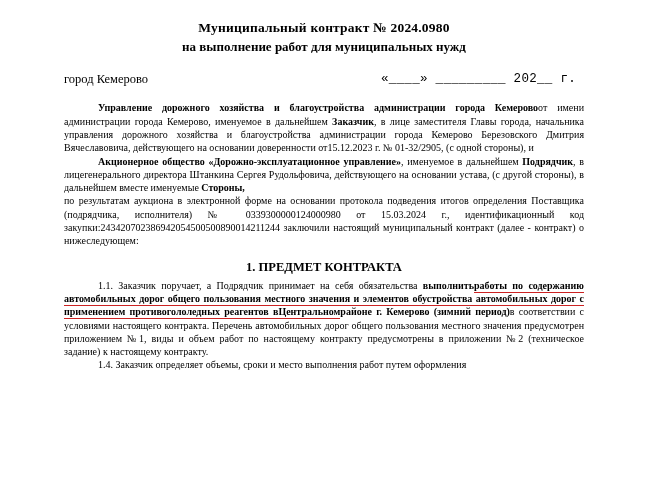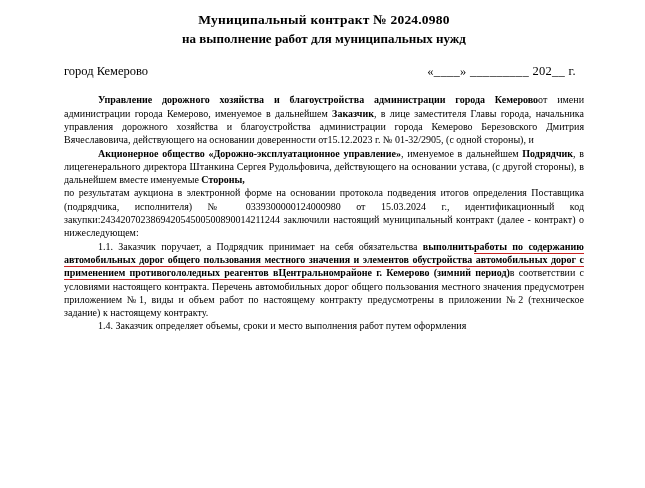--- a/index.html
+++ b/index.html
@@ -17,21 +17,21 @@
   .page {
     position: relative;
     width: 645px;
     height: 488px;
     padding: 0;
     box-sizing: border-box;
   }
   .doc {
     position: absolute;
     left: 64px;
-    top: 10px;
+    top: 18px;
     width: 520px;
   }
   .title-block {
     text-align: center;
     font-weight: bold;
     font-size: 13.5px;
     line-height: 1.45;
   }
   .title-line1 {
     letter-spacing: 0.2px;
@@ -46,20 +46,21 @@
     margin-top: 16px;
     font-size: 12.5px;
   }
   .city-row .city {
     padding-left: 0px;
   }
   .city-row .date {
     padding-right: 8px;
     white-space: nowrap;
     letter-spacing: 0.3px;
+    font-family: Liberation Mono, monospace;
   }
   p.body {
     margin: 0;
     text-align: justify;
     text-justify: inter-word;
     font-size: 10px;
     line-height: 1.33;
     text-indent: 0;
   }
   p.first {
@@ -98,19 +99,20 @@
       <span class="city">город Кемерово</span>
       <span class="date">«____» _________ 202__ г.</span>
     </div>
 
     <p class="body first"><span class="ind"></span><span class="b">Управление дорожного хозяйства и благоустройства администрации города Кемерово</span><span>от имени администрации города Кемерово, именуемое в дальнейшем </span><span class="b">Заказчик</span><span>, в лице заместителя Главы города, начальника управления дорожного хозяйства и благоустройства администрации города Кемерово Березовского Дмитрия Вячеславовича, действующего на основании доверенности от</span><span>15.12.2023 г. № 01-32/2905, (с одной стороны), и</span></p>
 
     <p class="body para-gap"><span class="ind"></span><span class="b">Акционерное общество «Дорожно-эксплуатационное управление»</span><span>, именуемое в дальнейшем </span><span class="b">Подрядчик</span><span>, в лице</span><span>генерального директора Штанкина Сергея Рудольфовича, действующего на основании устава, (с другой стороны), в дальнейшем вместе именуемые </span><span class="b">Стороны,</span></p>
 
     <p class="body"><span>по результатам аукциона в электронной форме на основании протокола подведения итогов определения Поставщика (подрядчика, исполнителя) № 0339300000124000980 от 15.03.2024 г., идентификационный код закупки:</span><span>243420702386942054500500890014211244 заключили настоящий муниципальный контракт (далее - контракт) о нижеследующем:</span></p>
 
+    <div class="section-title">1. ПРЕДМЕТ КОНТРАКТА</div>
 
     <p class="body"><span class="ind"></span><span>1.1. Заказчик поручает, а Подрядчик принимает на себя обязательства </span><span class="b">выполнить</span><span class="b underline-red">работы по содержанию автомобильных дорог общего пользования местного значения и элементов обустройства автомобильных дорог с применением противогололедных реагентов в</span><span class="b underline-red">Центральном</span><span class="b">районе</span><span class="b"> г. Кемерово (зимний период)</span><span>в соответствии с условиями настоящего контракта. Перечень автомобильных дорог общего пользования местного значения предусмотрен приложением №1, виды и объем работ по настоящему контракту предусмотрены в приложении №2 (техническое задание) к настоящему контракту.</span></p>
 
     <p class="body"><span class="ind"></span><span>1.4. Заказчик определяет объемы, сроки и место выполнения работ путем оформления</span></p>
 
   </div>
 </div>
 
 </body></html>

